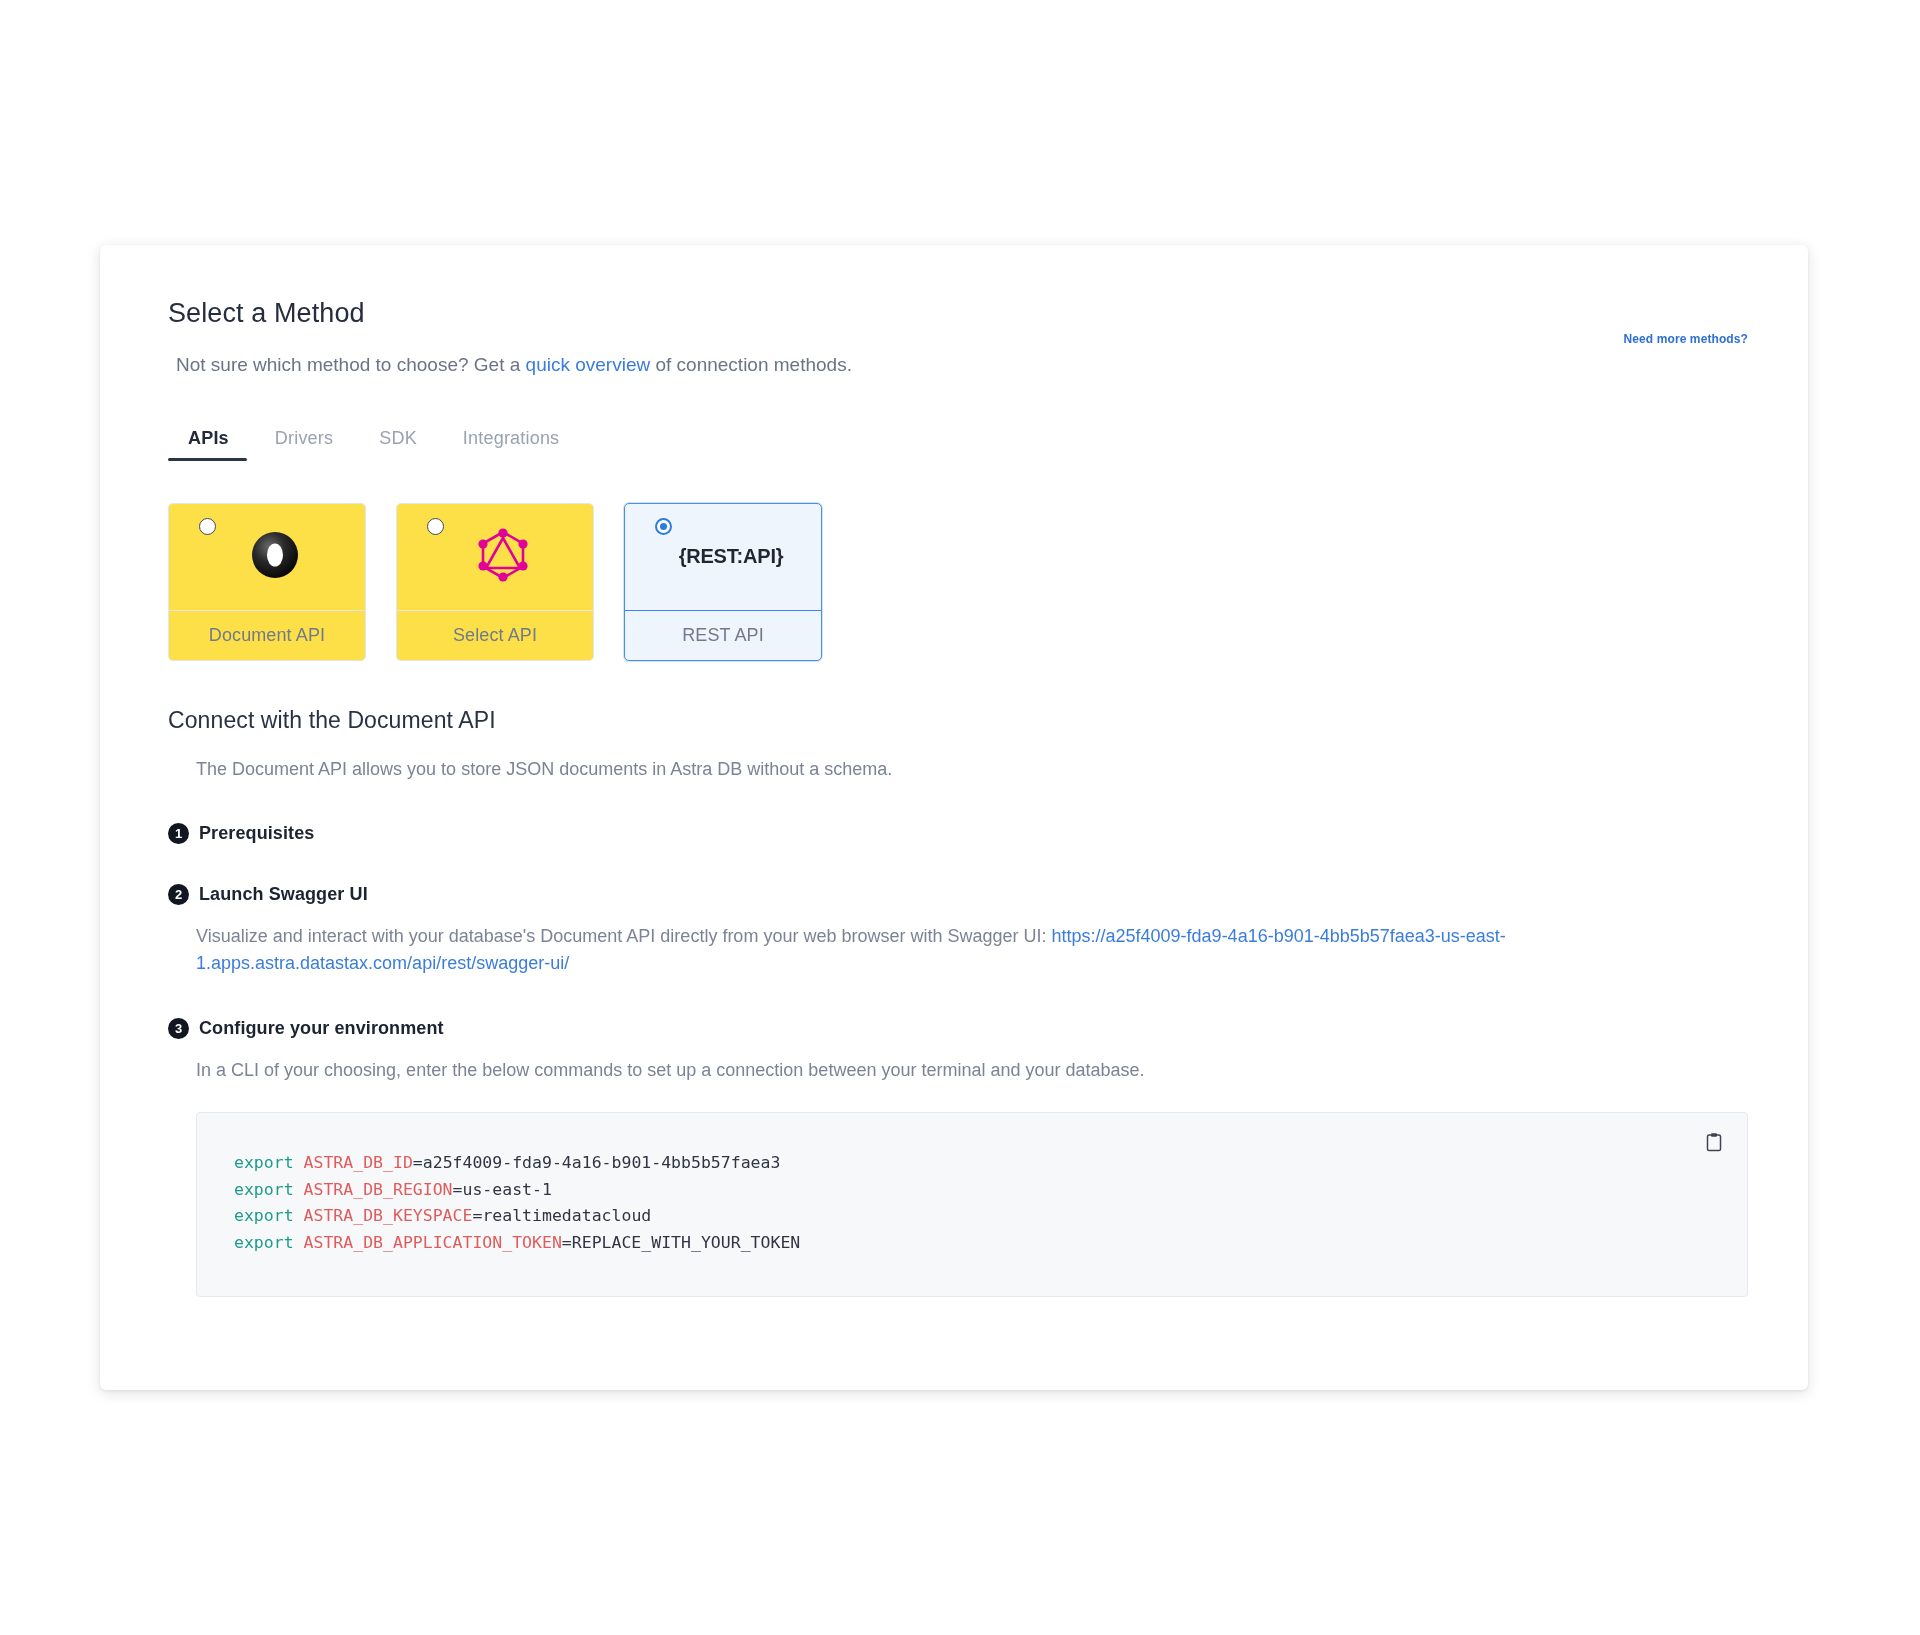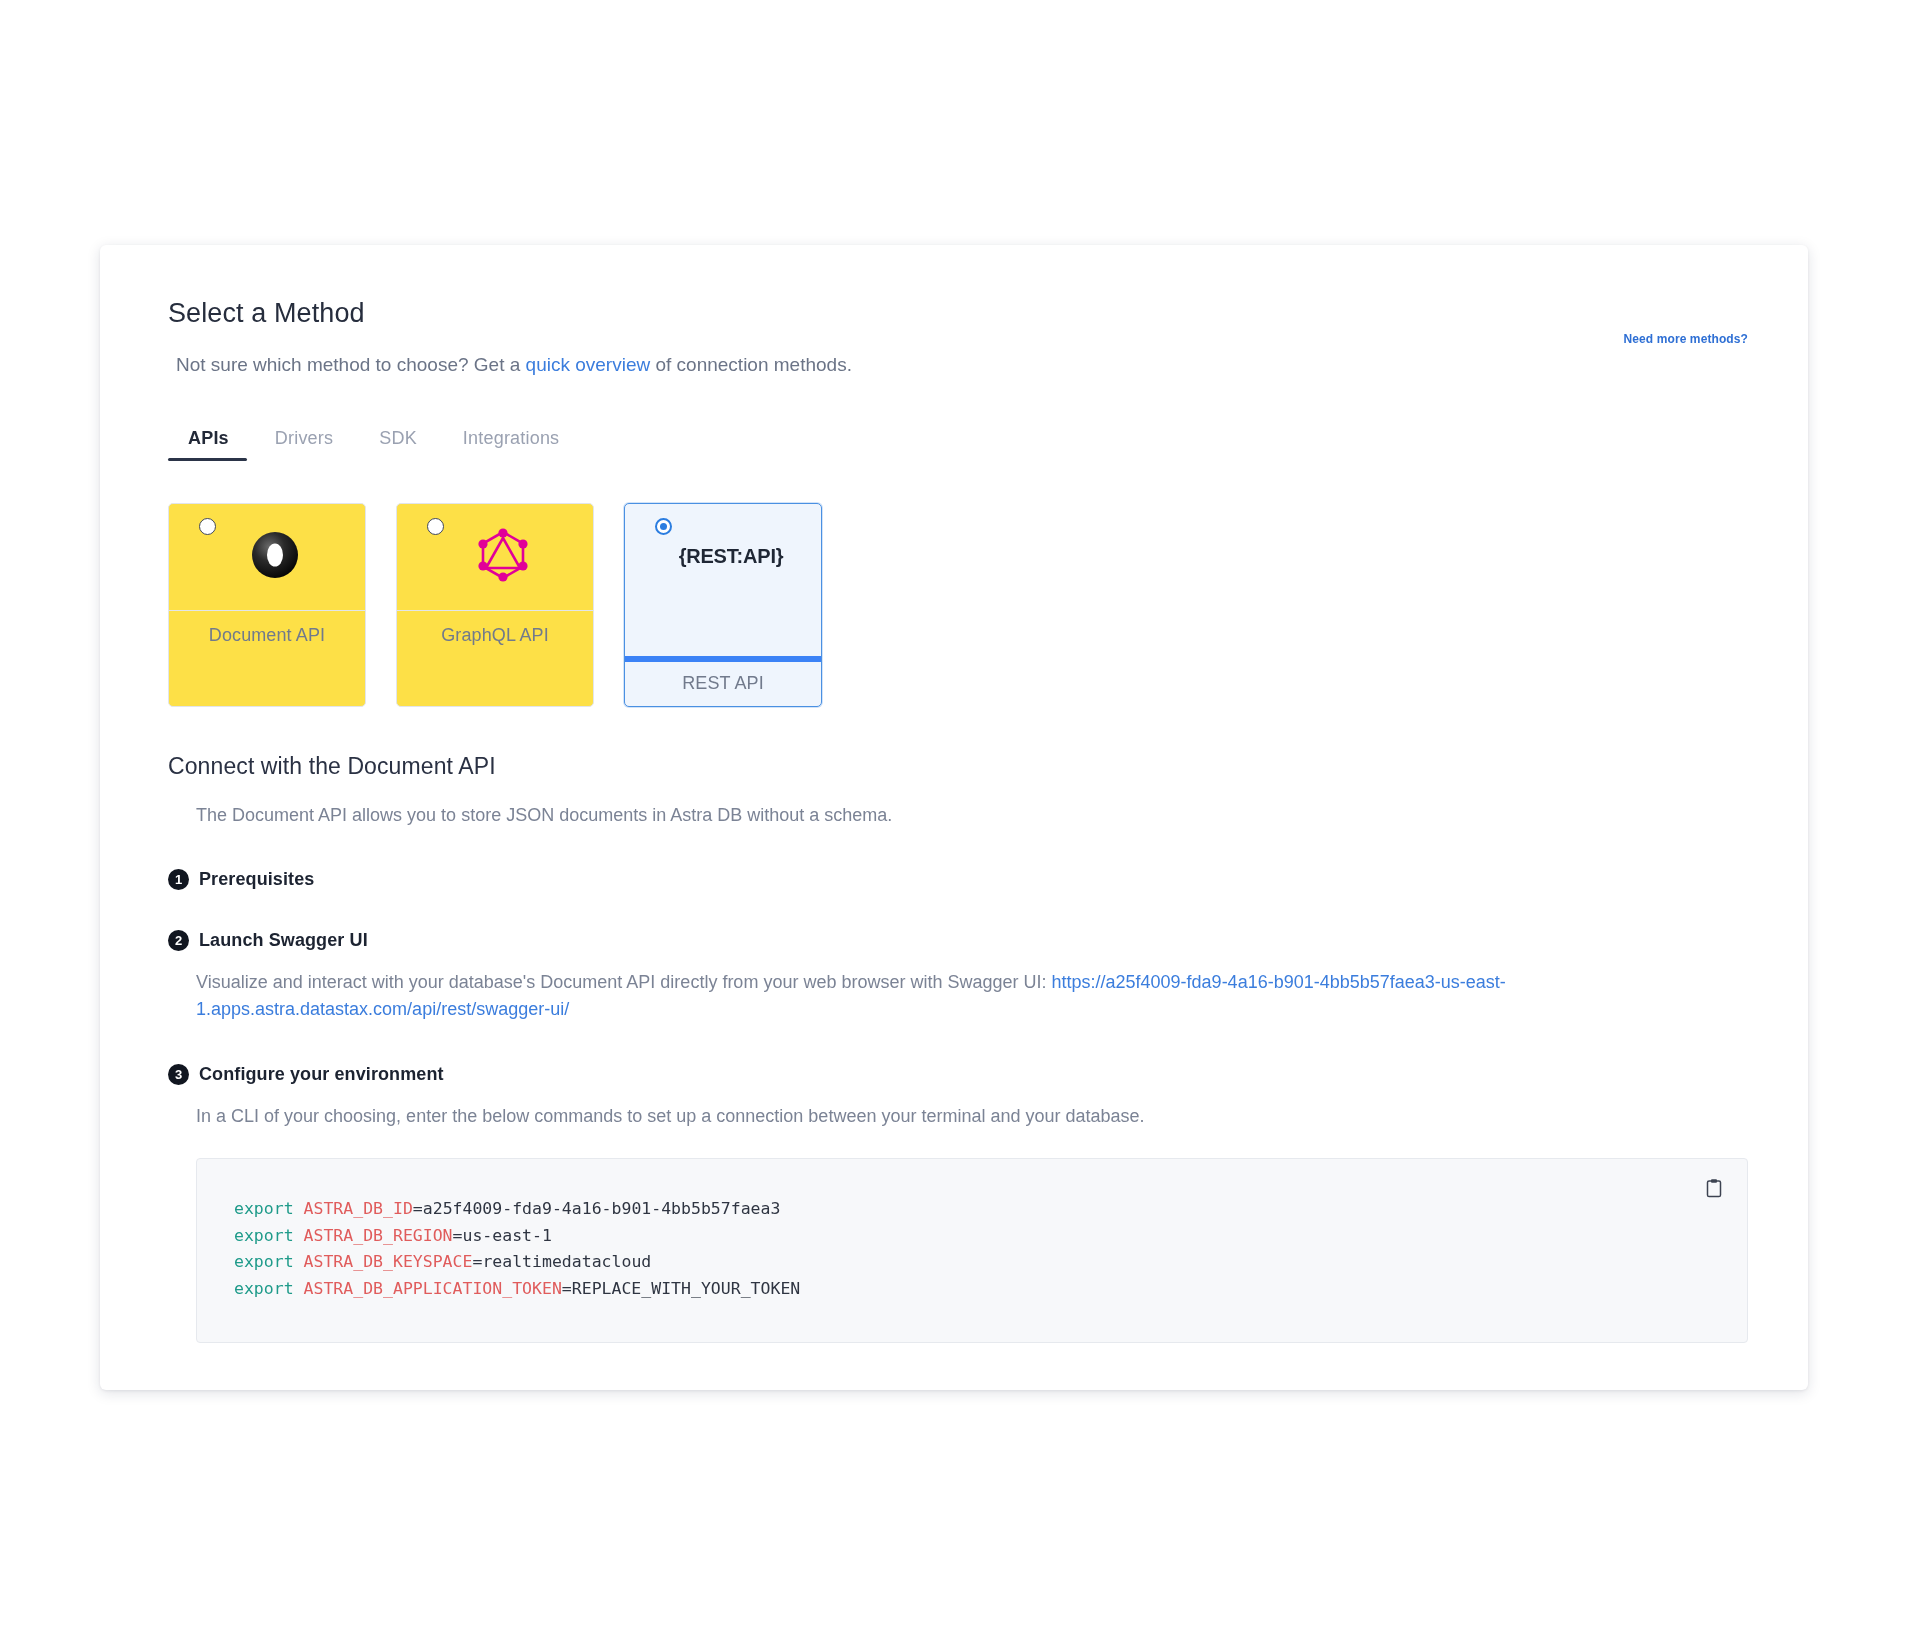--- a/index.html
+++ b/index.html
@@ -140,21 +140,21 @@
   .card-label {
     border-top: 1px solid #e2e5ea;
     height: 50px;
     display: flex;
     align-items: center;
     justify-content: center;
     font-size: 18px;
     color: #717a8c;
     letter-spacing: 0.1px;
   }
-  .card.selected .card-label { border-top: 6px solid #3b82f6; margin-top: 46px; }
+  .card.selected .card-label { border-top: 1px solid #3b82f6; }
 
   .rest-text {
     font-size: 20px;
     font-weight: 700;
     color: #1f2735;
     letter-spacing: -0.2px;
   }
 
   
   .connect-title {
@@ -289,21 +289,21 @@
                   <circle cx="28" cy="8" r="4.6"></circle>
                   <circle cx="48" cy="19" r="4.6"></circle>
                   <circle cx="48" cy="41" r="4.6"></circle>
                   <circle cx="28" cy="52" r="4.6"></circle>
                   <circle cx="8" cy="41" r="4.6"></circle>
                   <circle cx="8" cy="19" r="4.6"></circle>
                 </g>
               </svg>
             </span>
           </div>
-          <div class="card-label">GraphQL API</div>
+          <div class="card-label">Select API</div>
         </div>
 
         <div class="card selected">
           <div class="card-body">
             <span class="radio"></span>
             <span class="rest-text">{REST:API}</span>
           </div>
           <div class="card-label">REST API</div>
         </div>
 

